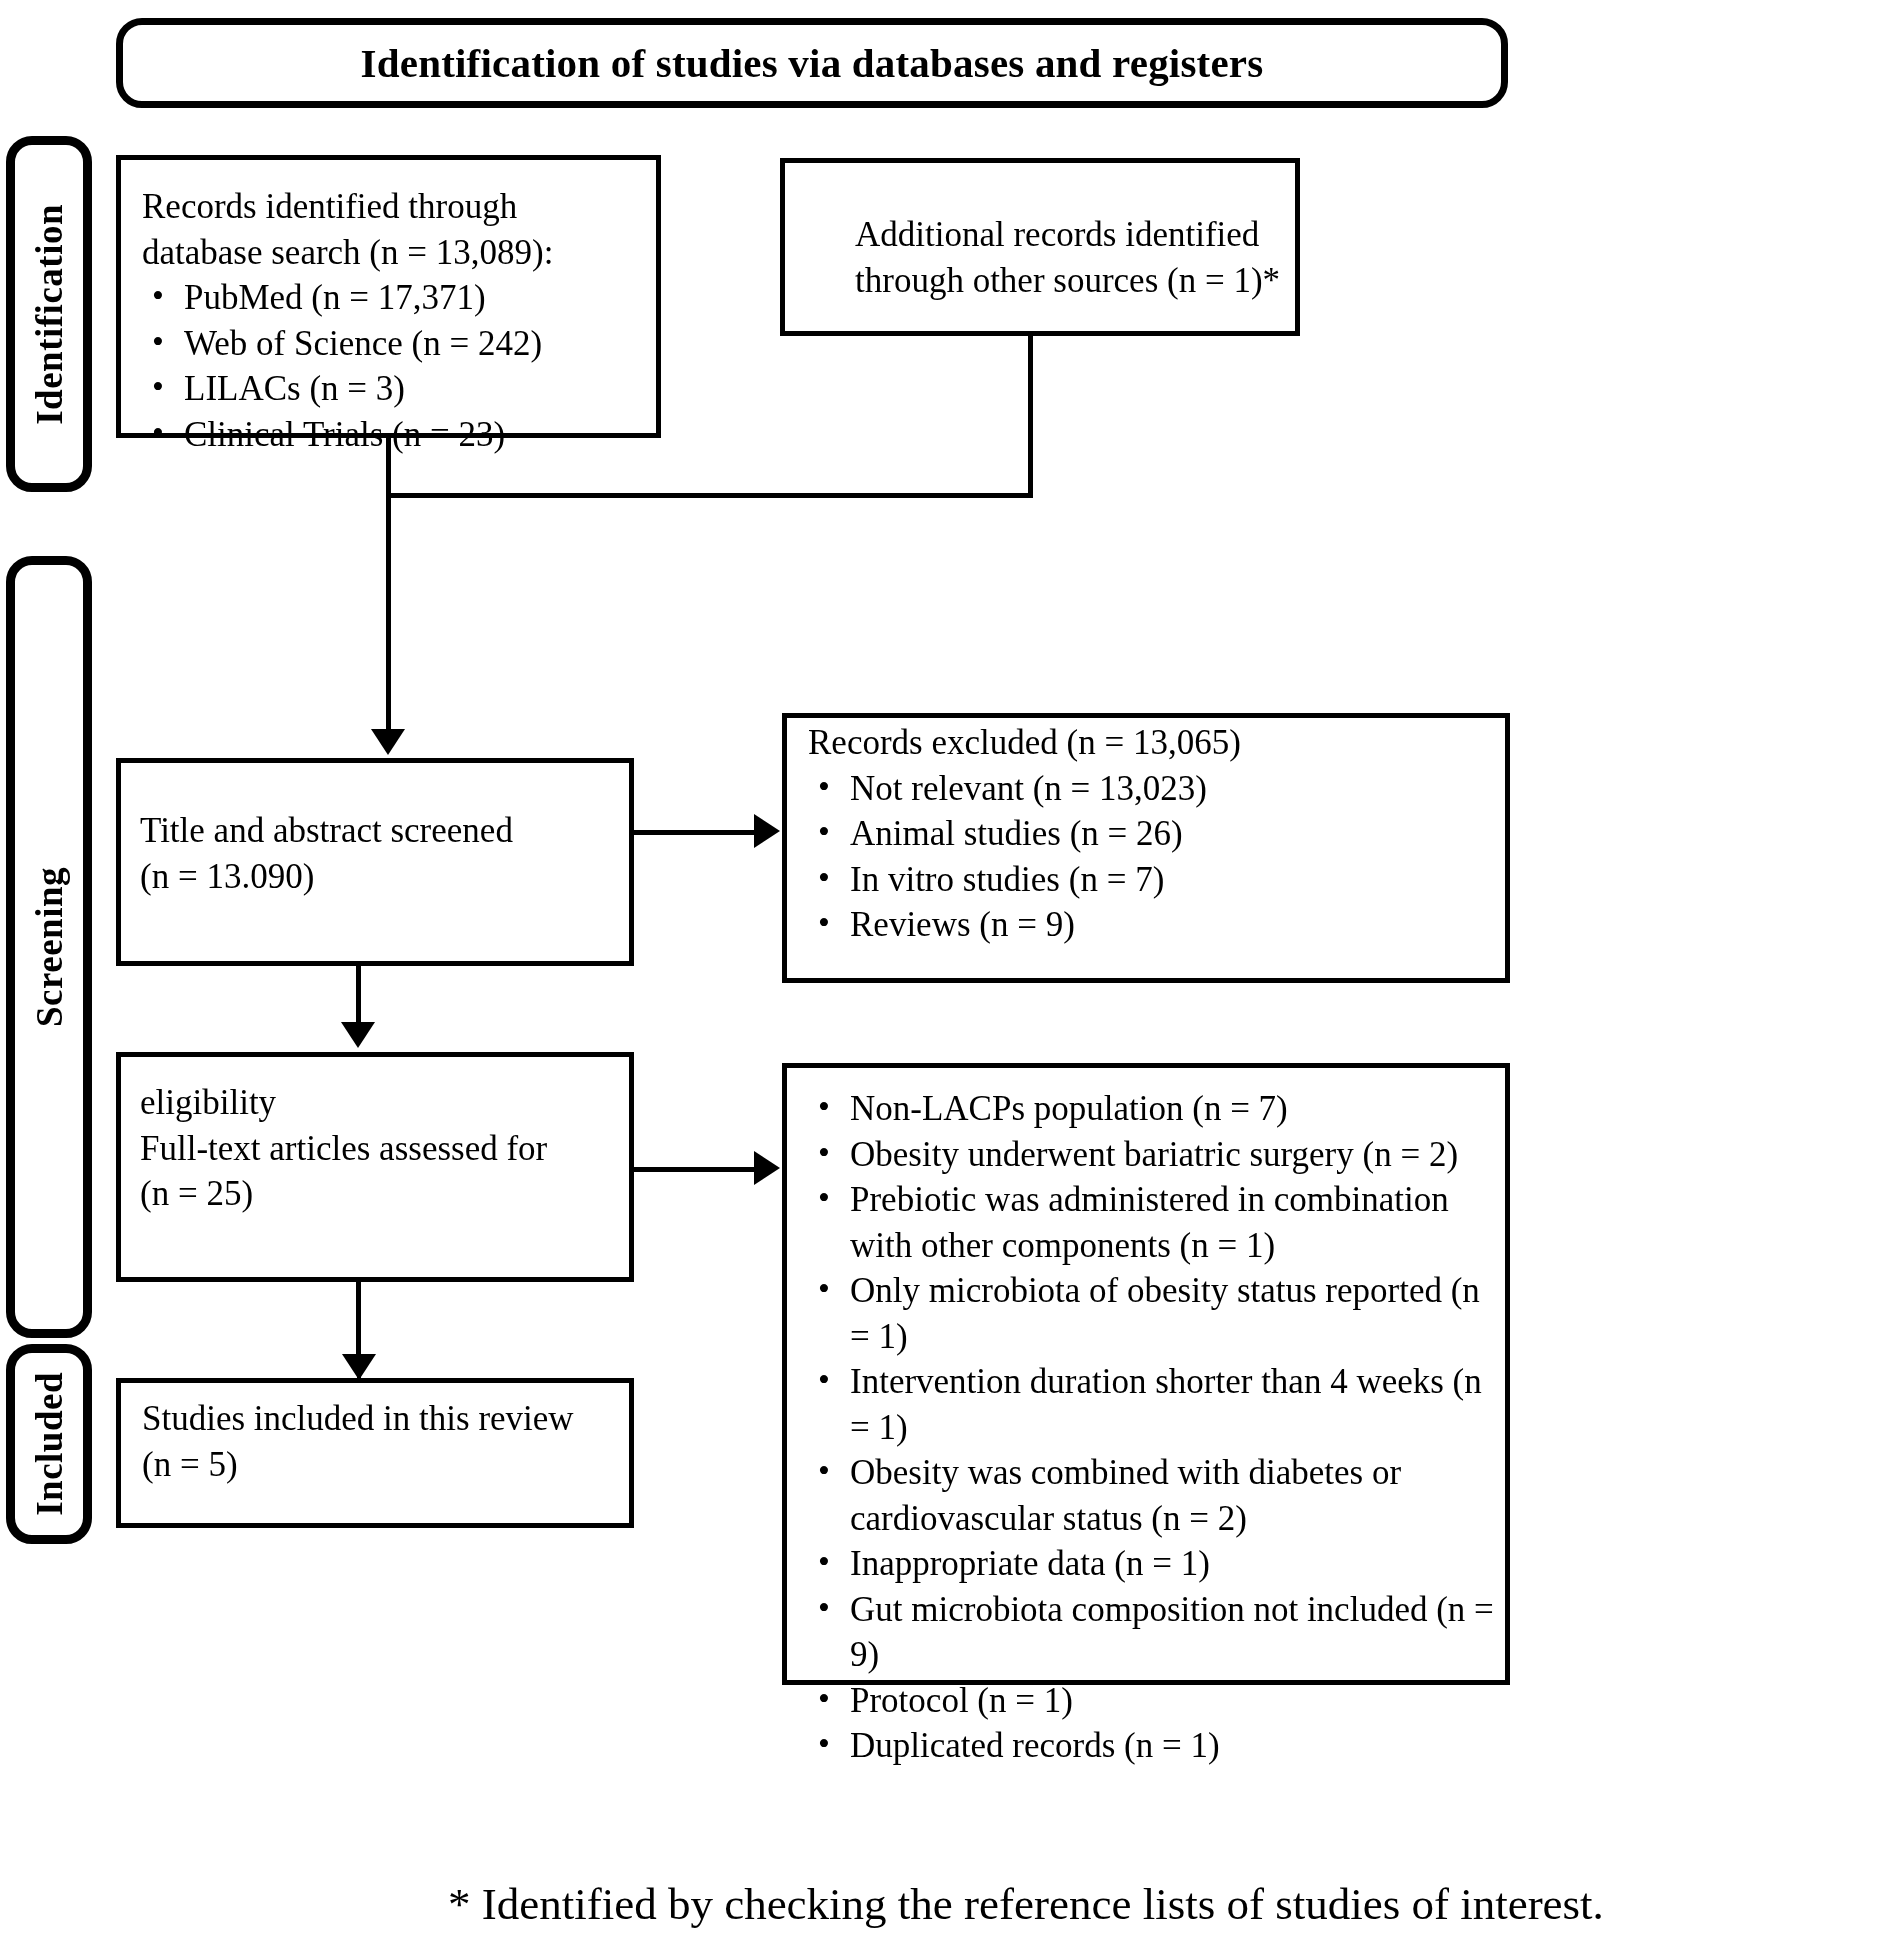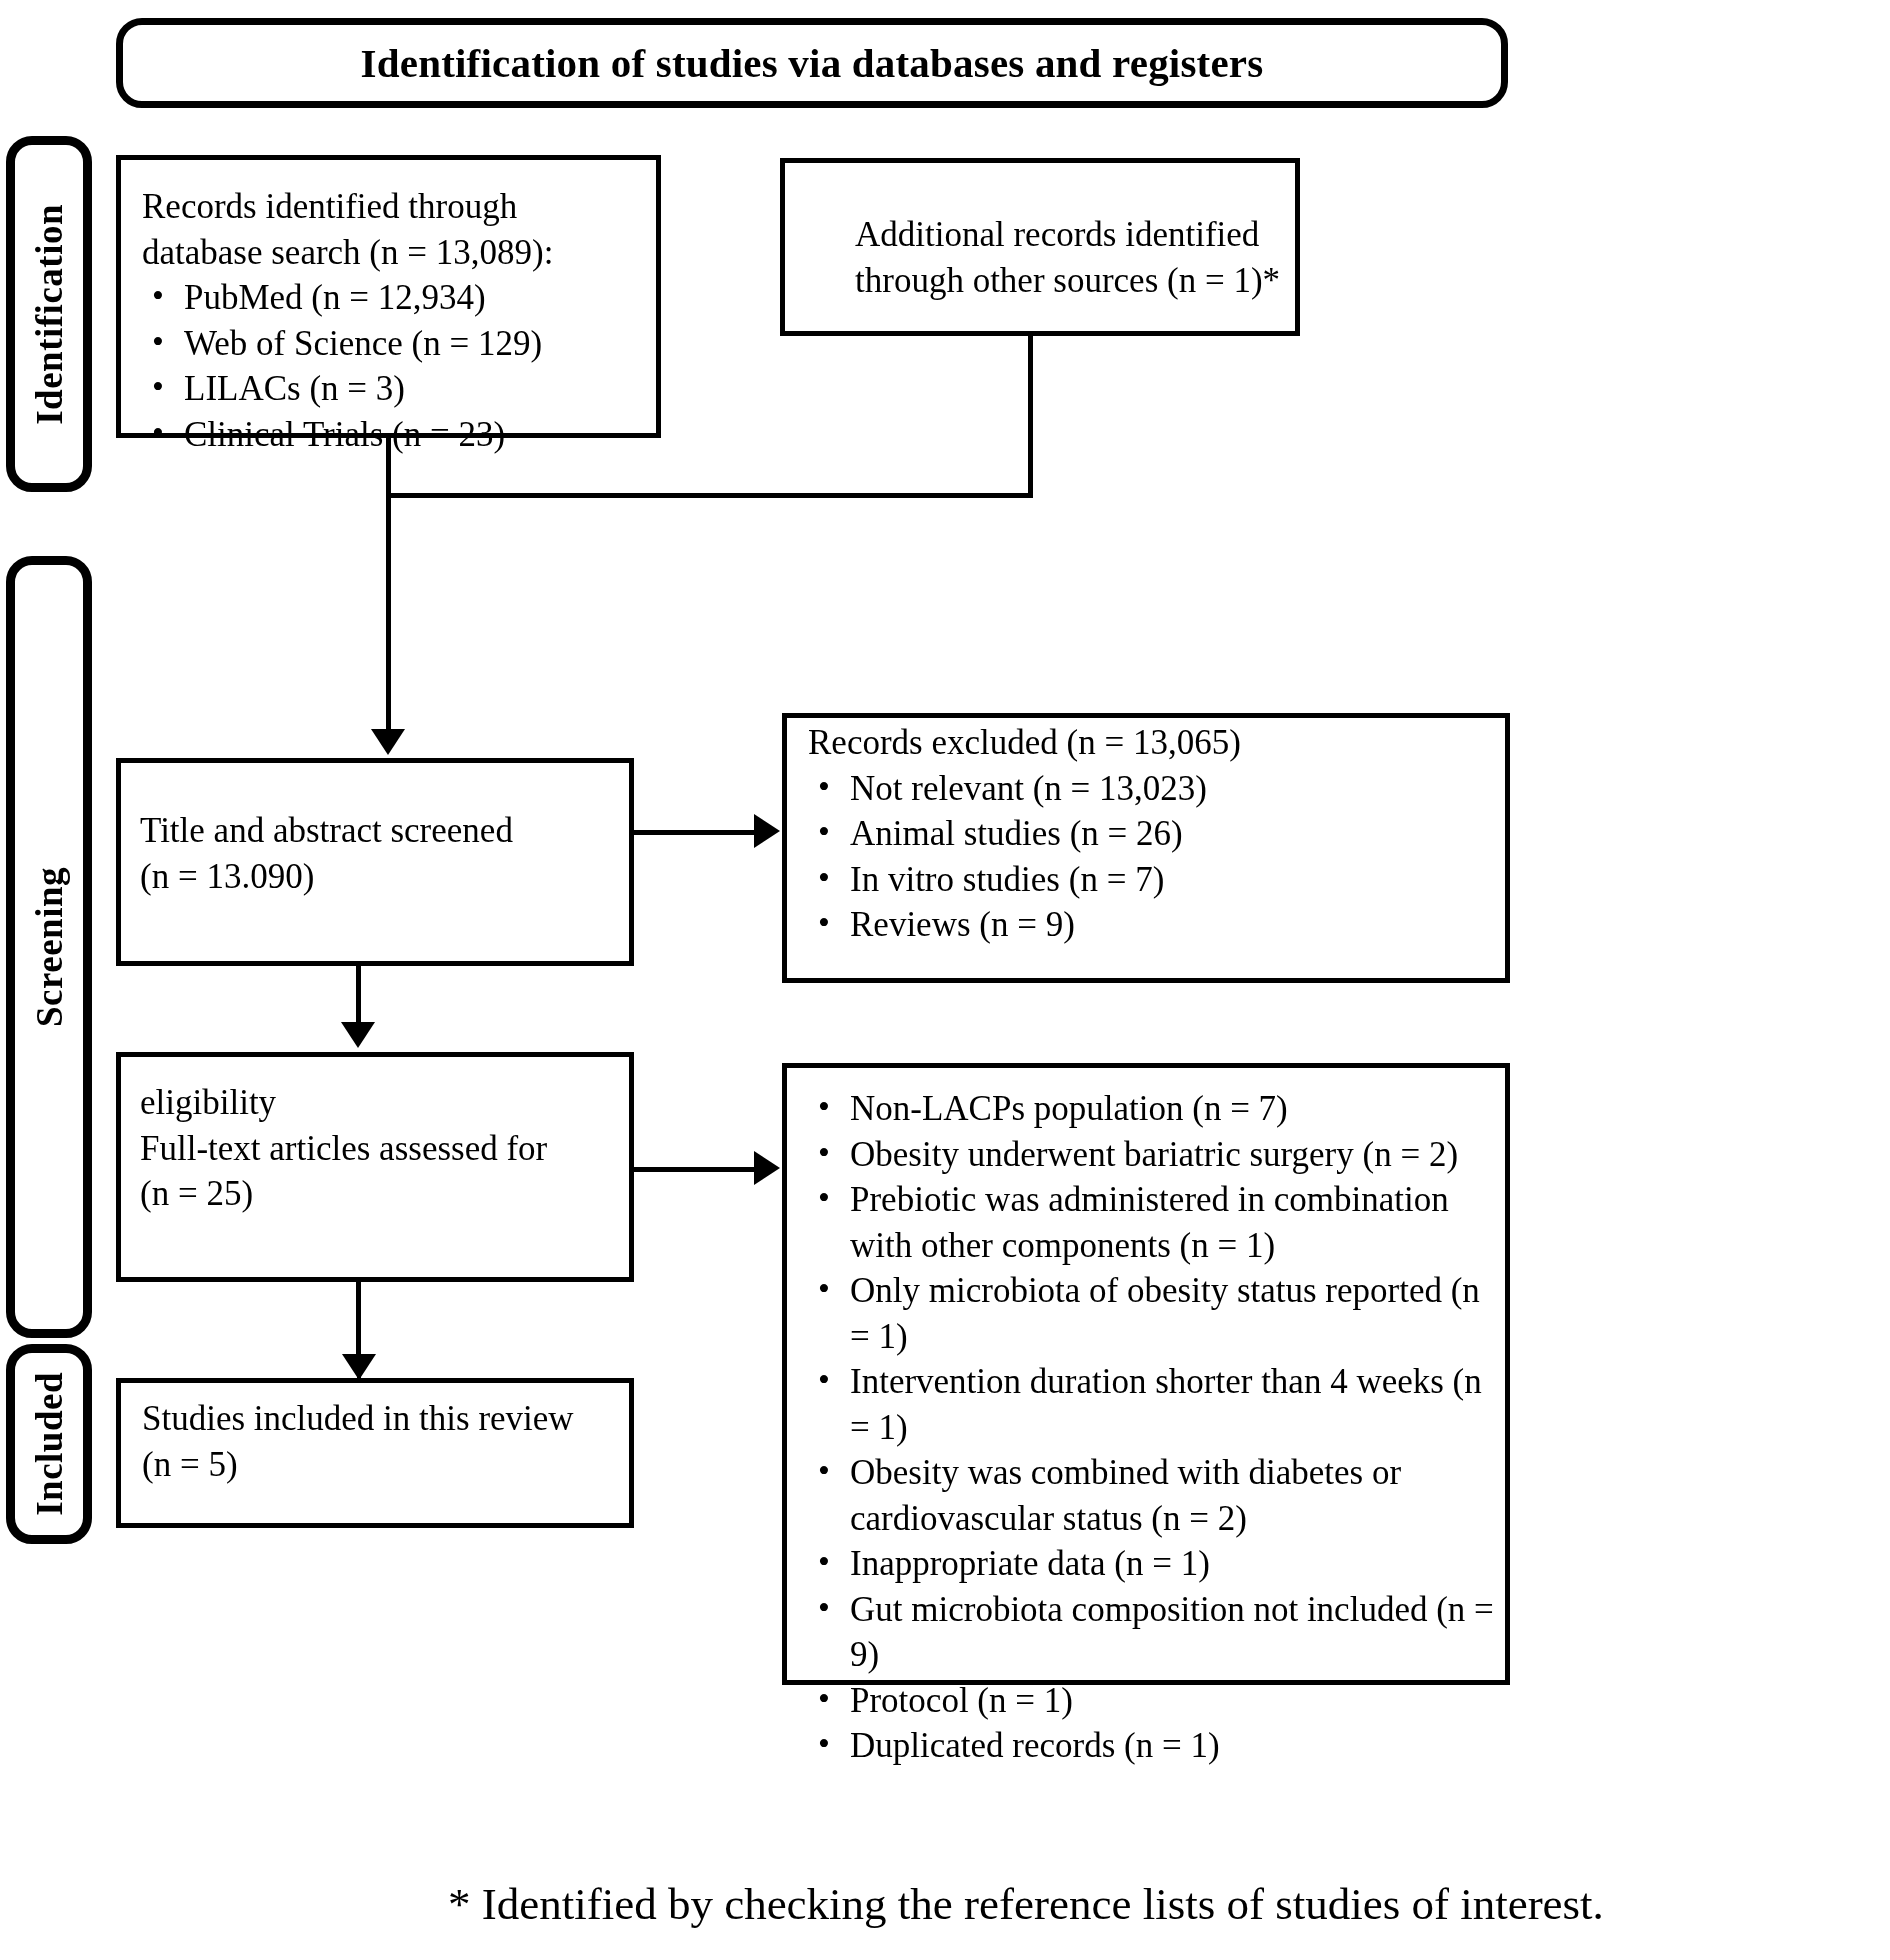--- a/index.html
+++ b/index.html
@@ -84,22 +84,22 @@
 </div>
 
 <div class="stage" style="left:6px;top:1344px;width:86px;height:200px;">
   <span class="stage-text">Included</span>
 </div>
 
 <div class="box" style="left:116px;top:155px;width:545px;height:283px;"></div>
 <div class="bodytext" style="left:142px;top:184px;width:500px;">
   <span class="lead">Records identified through database search (n = 13,089):</span>
   <ul class="blist">
-    <li>PubMed (n = 12,934)</li>
-    <li>Web of Science (n = 129)</li>
+    <li>PubMed (n = 17,371)</li>
+    <li>Web of Science (n = 242)</li>
     <li>LILACs (n = 3)</li>
     <li>Clinical Trials (n = 23)</li>
   </ul>
 </div>
 
 <div class="box" style="left:780px;top:158px;width:520px;height:178px;"></div>
 <div class="bodytext" style="left:855px;top:212px;width:440px;text-align:left;">
   <span class="lead">Additional records identified</span>
   <span class="lead">through other sources (n = 1)*</span>
 </div>

